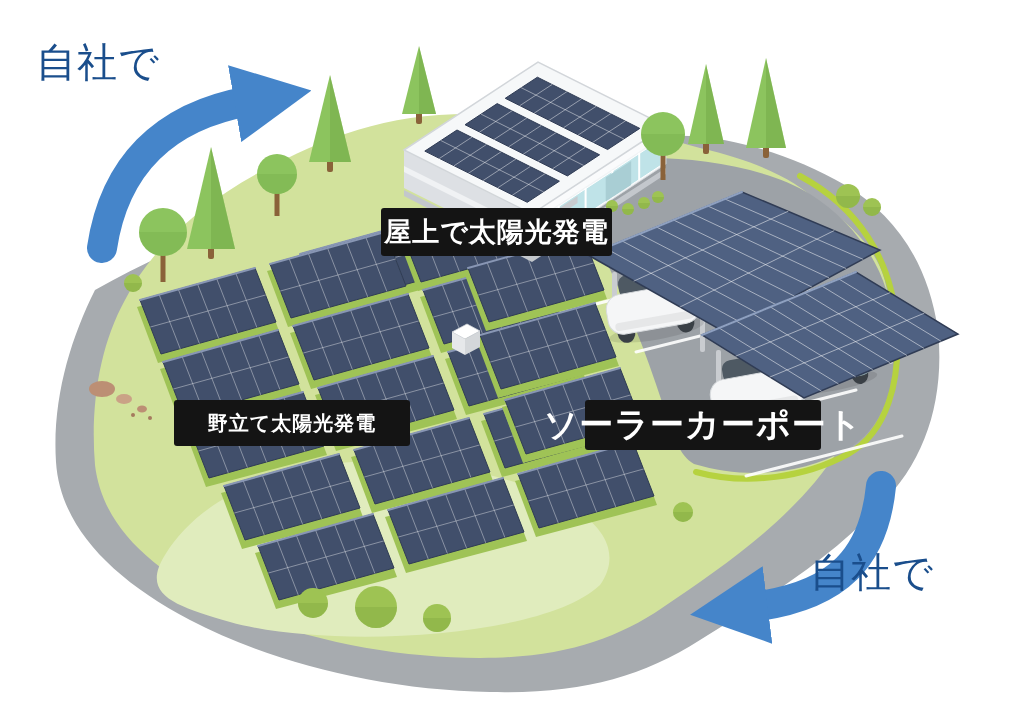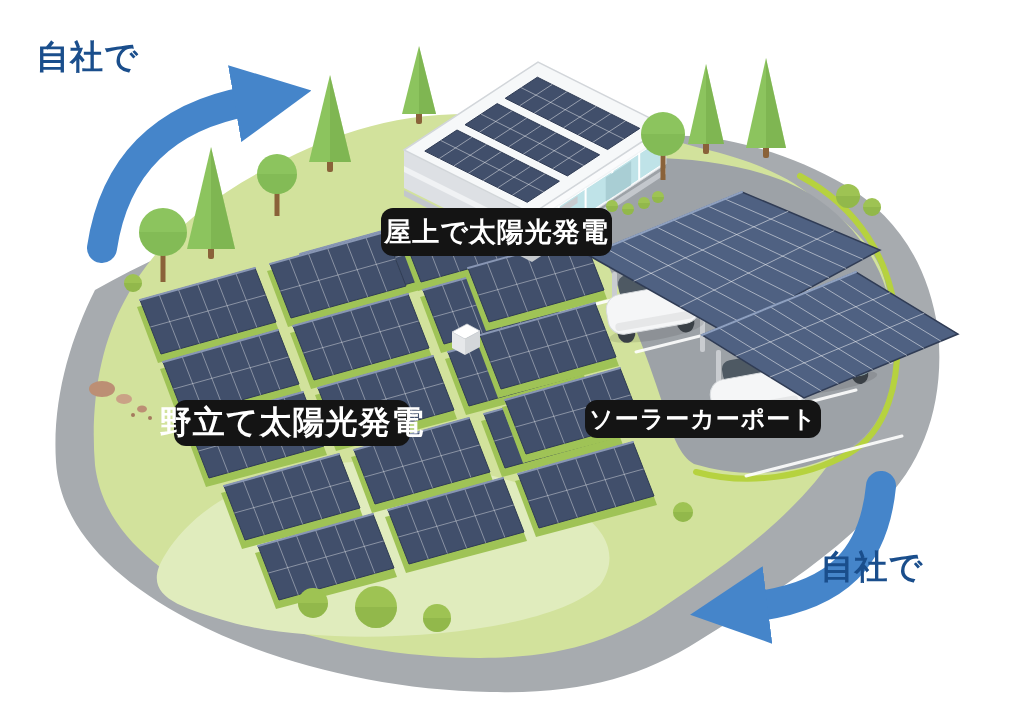--- a/index.html
+++ b/index.html
@@ -4,28 +4,28 @@
 <style>
   html,body{margin:0;padding:0;background:#fff;}
   .stage{
     position:relative;width:1010px;height:724px;overflow:hidden;background:#fff;
     font-family:"Liberation Sans","DejaVu Sans",sans-serif;
   }
   .layer{position:absolute;left:0;top:0;pointer-events:none;}
   .pill{
     position:absolute;display:flex;align-items:center;justify-content:center;
     background:var(--label-bg,#141414);color:var(--label-text,#fff);
-    font-weight:700;border-radius:12px;letter-spacing:1px;white-space:nowrap;
+    font-weight:700;border-radius:3px;letter-spacing:1px;white-space:nowrap;
   }
   #pill-rooftop{left:381px;top:208px;width:231px;height:48px;font-size:27px;}
-  #pill-ground{left:174px;top:400px;width:236px;height:46px;font-size:32px;}
-  #pill-carport{left:585px;top:400px;width:236px;height:38px;font-size:24px;}
+  #pill-ground{left:174px;top:400px;width:236px;height:46px;font-size:20px;}
+  #pill-carport{left:585px;top:400px;width:236px;height:50px;font-size:34px;}
   .flow{
-    position:absolute;color:var(--flow-text,#1a4e8c);font-weight:700;
-    font-size:33px;line-height:1.42;letter-spacing:1px;
+    position:absolute;color:var(--flow-text,#1a4e8c);font-weight:400;
+    font-size:40px;line-height:1.42;letter-spacing:1px;
   }
   #flow-generate{left:36px;top:34px;text-align:left;}
   #flow-consume{left:804px;top:544px;width:136px;text-align:center;}
 </style>
 </head>
 <body>
 
 <div class="stage">
 
   <svg id="scene" class="layer" width="1010" height="724" viewBox="0 0 1010 724">

